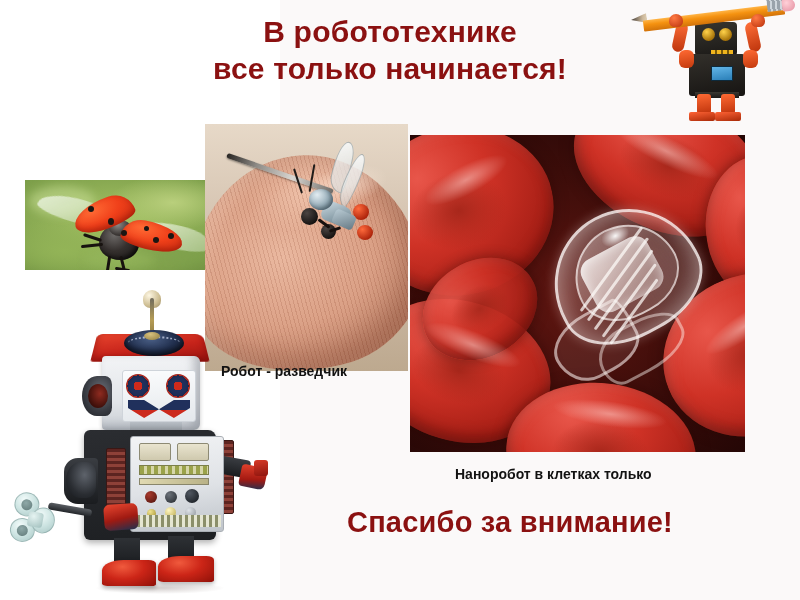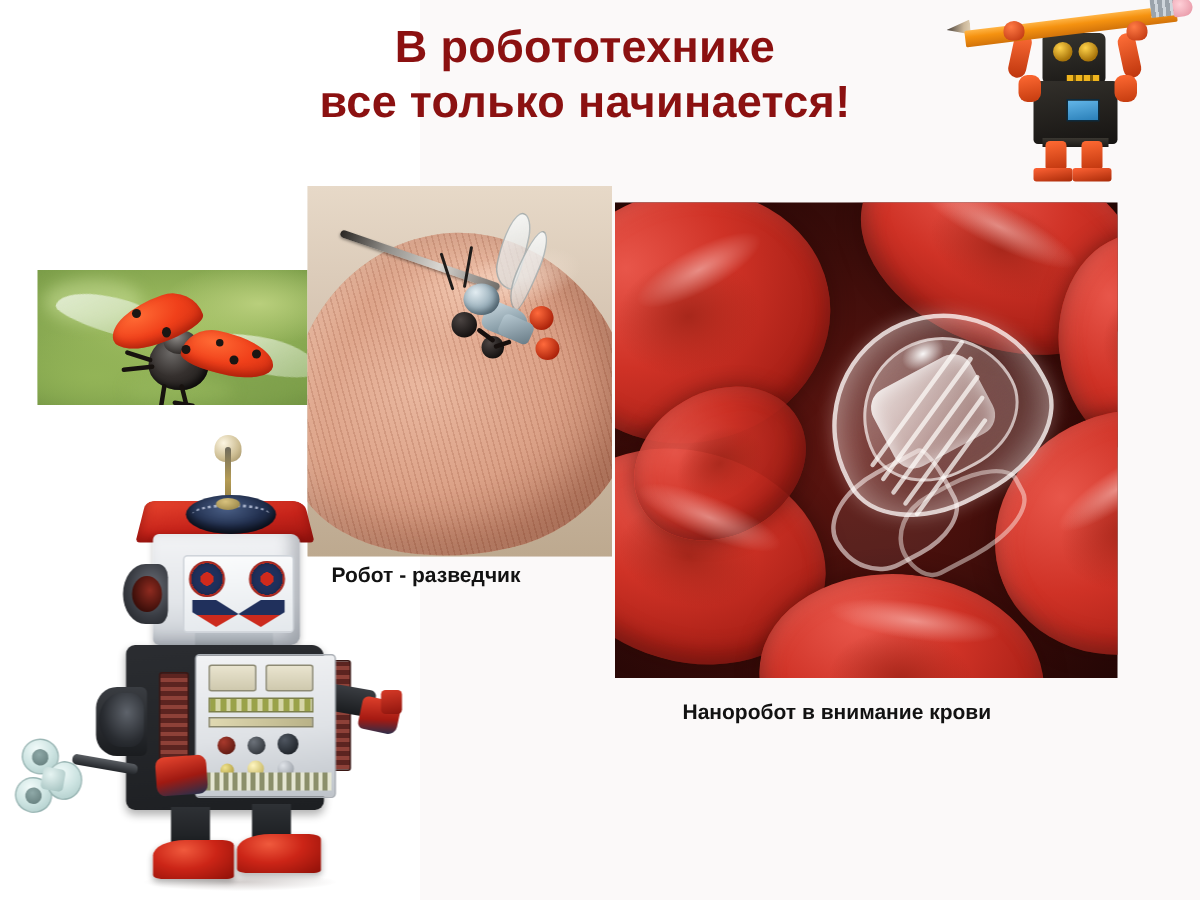--- a/index.html
+++ b/index.html
@@ -55,21 +55,21 @@
   }
 
   
   .caption {
     position: absolute;
     color: #121212;
     font-size: 14px;
     font-weight: bold;
     white-space: nowrap;
   }
-  .caption-scout { left: 221px; top: 375px; }
+  .caption-scout { left: 221px; top: 363px; }
   .caption-nano  { left: 455px; top: 466px; }
 
   
   .pic-ladybug {
     position: absolute;
     left: 25px; top: 180px; width: 180px; height: 90px;
     overflow: hidden;
     background:
       radial-gradient(ellipse 70% 55% at 22% 78%, #93b457 0%, rgba(147,180,87,0) 62%),
       radial-gradient(ellipse 60% 50% at 82% 25%, #b9cf7c 0%, rgba(185,207,124,0) 60%),
@@ -698,21 +698,21 @@
       <div class="nano-core"></div>
       <div class="nano-rib nr1"></div>
       <div class="nano-rib nr2"></div>
       <div class="nano-rib nr3"></div>
       <div class="nano-rib nr4"></div>
       <div class="nano-rib nr5"></div>
       <div class="nano-glint"></div>
     </div>
   </div>
 
-  <div class="caption caption-nano">Наноробот в внимание крови</div>
+  <div class="caption caption-nano">Наноробот в клетках только</div>
 
   <div class="pic-tinbot">
     <div class="tb-shadow"></div>
     <div class="tb-rodknob"></div>
     <div class="tb-rod"></div>
     <div class="tb-headtop"></div>
     <div class="tb-dome"></div>
     <div class="tb-domering"></div>
     <div class="tb-rodbase"></div>
     <div class="tb-head"></div>
@@ -777,14 +777,15 @@
     <div class="pb-foot pb-foot-l"></div>
     <div class="pb-foot pb-foot-r"></div>
     <div class="pb-pencil-tip"></div>
     <div class="pb-pencil"></div>
     <div class="pb-ferrule"></div>
     <div class="pb-eraser"></div>
     <div class="pb-hand pb-h-l"></div>
     <div class="pb-hand pb-h-r"></div>
   </div>
 
+  <div class="thanks">Спасибо за внимание!</div>
 
 </div>
 
 </body></html>

